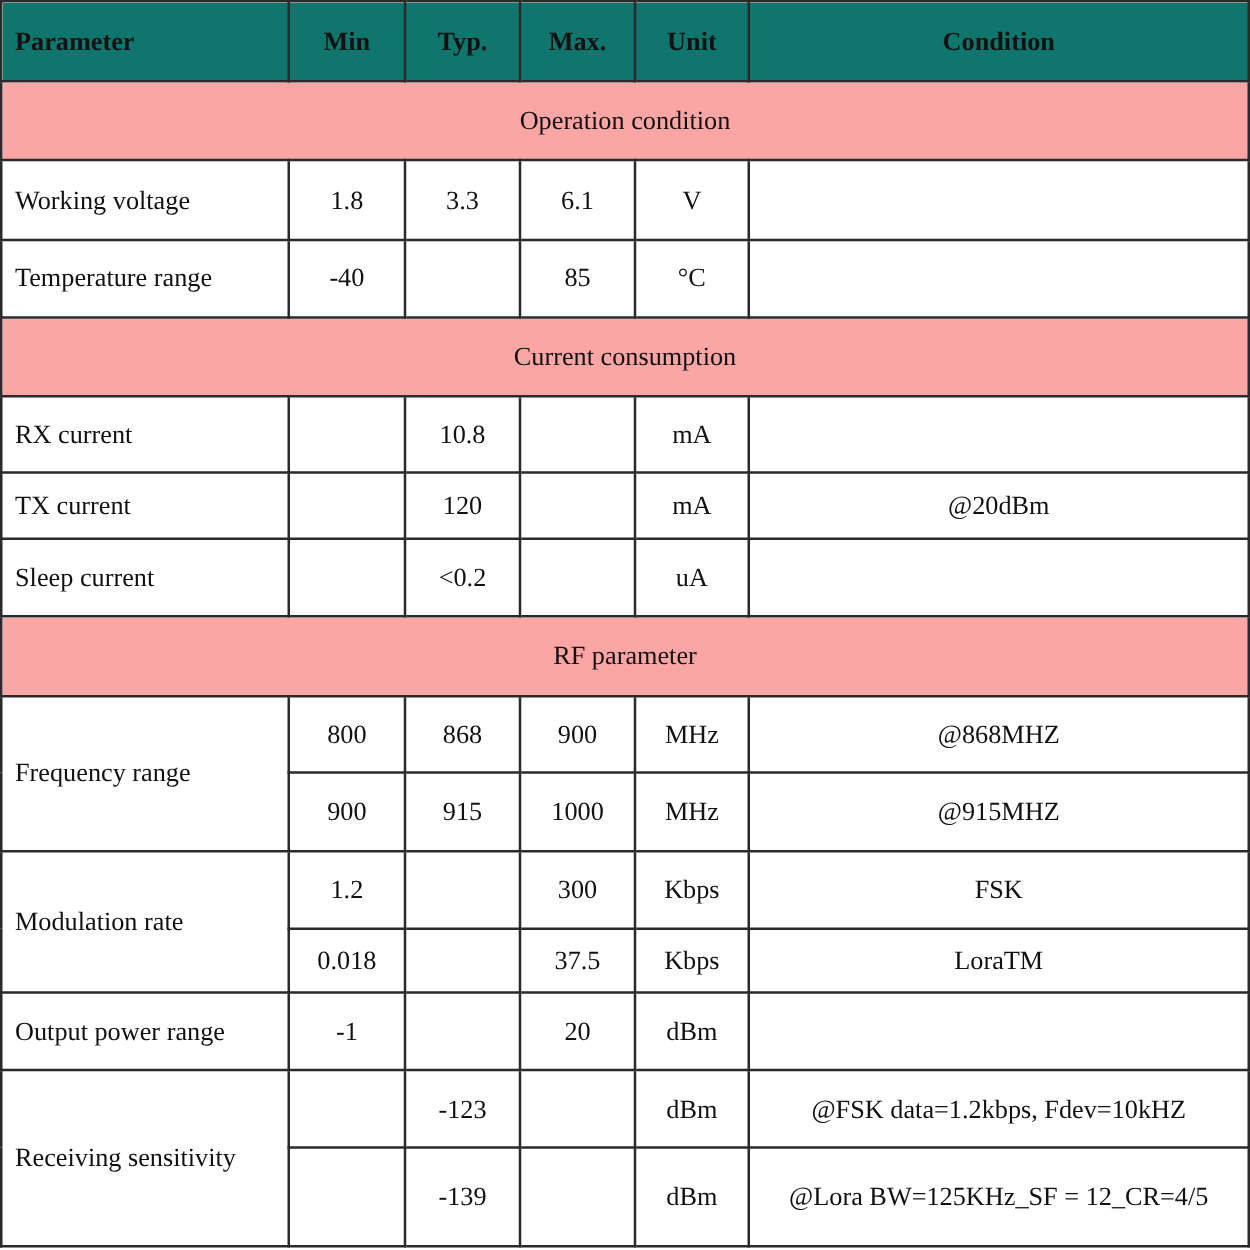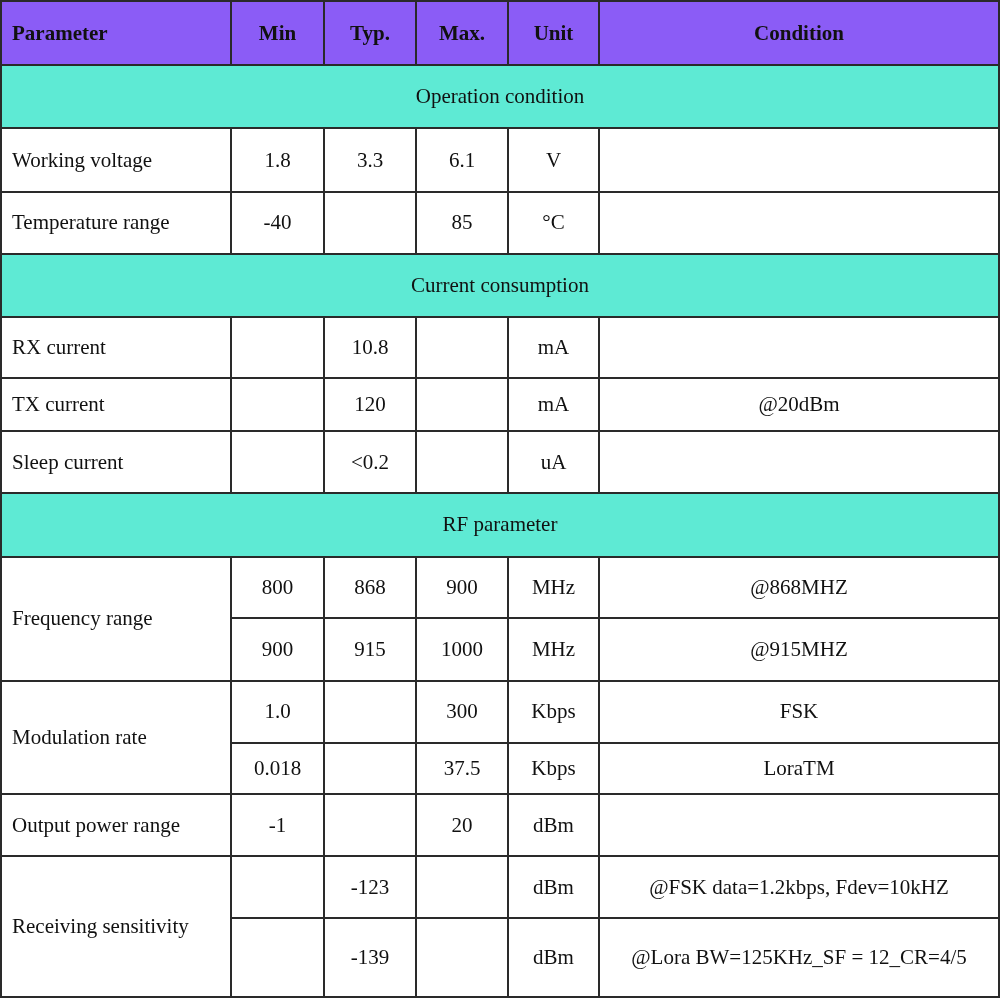--- a/index.html
+++ b/index.html
@@ -15,23 +15,23 @@
   }
   table.spec td, table.spec th {
     border: 2px solid #2a2a2a;
     padding: 0 10px;
     text-align: center;
     vertical-align: middle;
     font-weight: normal;
     white-space: nowrap;
     overflow: hidden;
   }
-  table.spec th { background: #8b5cf6; font-weight: bold; }
+  table.spec th { background: #0f766e; font-weight: bold; }
   table.spec th.left, table.spec td.left { text-align: left; }
-  tr.section td { background: #5eead4; }
+  tr.section td { background: #fca5a5; }
   td.cond { padding: 0 4px; margin-top: 40px; }
 </style>
 </head>
 <body>
 
 <table class="spec">
   <colgroup>
     <col style="width:230px">
       <col style="width:93px">
       <col style="width:92px">
@@ -112,21 +112,21 @@
   <tr style="height:62px">
     <td>900</td>
     <td>915</td>
     <td>1000</td>
     <td>MHz</td>
     <td class="cond">@915MHZ</td>
   </tr>
 
   <tr style="height:61px">
     <td class="left" rowspan="2">Modulation rate</td>
-    <td>1.0</td>
+    <td>1.2</td>
     <td></td>
     <td>300</td>
     <td>Kbps</td>
     <td class="cond">FSK</td>
   </tr>
   <tr style="height:50px">
     <td>0.018</td>
     <td></td>
     <td>37.5</td>
     <td>Kbps</td>

